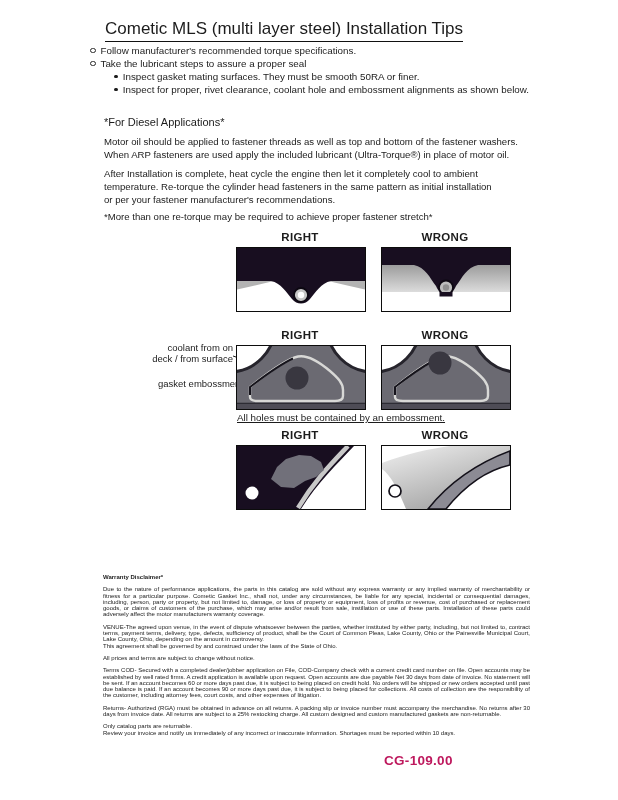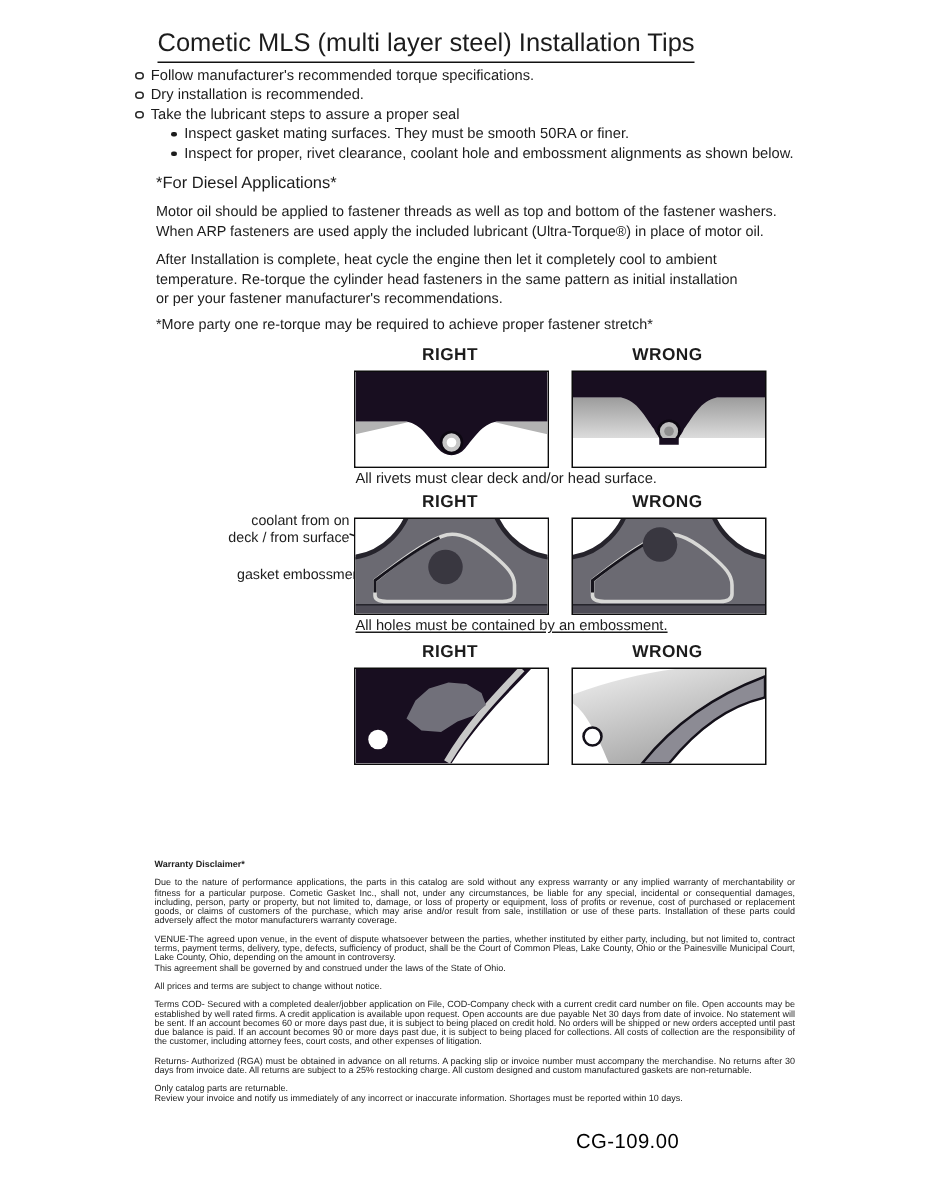--- a/index.html
+++ b/index.html
@@ -31,37 +31,33 @@
   .dg-cap { font-size:9.8px; line-height:11.5px; }
 
   .lbl { text-align:right; font-size:9.5px; line-height:11px; white-space:nowrap; }
 
   .disc { left:103px; top:574px; width:427px; font-size:6px; line-height:6.3px; color:#222; }
   .disc .hd { font-weight:bold; margin:0 0 6px 0; }
   .disc p { margin:0 0 6px 0; text-align:justify; }
   .disc p.short { text-align:left; }
   .disc .tight { margin:0; }
 
-  .footer-code { left:384px; top:753px; font-size:13.5px; letter-spacing:0.3px; color:#000000; }
+  .footer-code { left:384px; top:753px; font-size:13.5px; letter-spacing:0.3px; color:#be185d;font-weight:bold; }
 </style>
 </head>
 <body>
 
 <div class="page">
 
   <div class="abs doc-title">Cometic MLS (multi layer steel) Installation Tips</div>
 
   <div class="abs bullets">
     <div class="bullet-row">
       <span class="mk-ring"></span>
       <span>Follow manufacturer's recommended torque specifications.</span>
-    </div>
-    <div class="bullet-row">
-      <span class="mk-ring"></span>
-      <span>Dry installation is recommended.</span>
     </div>
     <div class="bullet-row">
       <span class="mk-ring"></span>
       <span>Take the lubricant steps to assure a proper seal</span>
     </div>
     <div class="bullet-row sub">
       <span class="mk-dot"></span>
       <span>Inspect gasket mating surfaces.  They must be smooth 50RA or finer.</span>
     </div>
     <div class="bullet-row sub">
@@ -73,21 +69,21 @@
   <div class="abs diesel-h">*For Diesel Applications*</div>
   <div class="abs para" style="top:168px;">
     <div>After Installation is complete, heat cycle the engine then let it completely cool to ambient</div>
     <div>temperature. Re-torque the cylinder head fasteners in the same pattern as initial installation</div>
     <div>or per your fastener manufacturer's recommendations.</div>
   </div>
   <div class="abs para" style="top:136px;">
     <div>Motor oil should be applied to fastener threads as well as top and bottom of the fastener washers.</div>
     <div>When ARP fasteners are used apply the included lubricant (Ultra-Torque®) in place of motor oil.</div>
   </div>
-  <div class="abs note-line">*More party one re-torque may be required to achieve proper fastener stretch*</div>
+  <div class="abs note-line">*More than one re-torque may be required to achieve proper fastener stretch*</div>
 
   <div class="abs dg-hdr" style="left:236px; top:231px;">RIGHT</div>
   <div class="abs dg-hdr" style="left:381px; top:231px;">WRONG</div>
 
   <div class="abs dg-box" style="left:236px; top:247px;">
     <svg viewBox="0 0 128 63" preserveAspectRatio="none">
       <rect width="128" height="63" fill="#ffffff"></rect>
       <path d="M0,33 L37,33 Q18,37.5 0,41.5 Z" fill="#b3b3b3"></path>
       <path d="M128,33 L91,33 Q110,37.5 128,41.5 Z" fill="#b3b3b3"></path>
       <path d="M0,0 H128 V33 H94 C84,35 79,44 73,51 C68,57 60,57 55,51 C49,44 44,35 34,33 H0 Z" fill="#180e20"></path>
@@ -104,21 +100,20 @@
         </linearGradient>
       </defs>
       <rect width="128" height="63" fill="#ffffff"></rect>
       <rect x="0" y="17" width="128" height="27" fill="url(#gradW1)"></rect>
       <path d="M0,0 H128 V17 H96 C85,19 80,30 74,38 C70,48.5 58,48.5 54,38 C48,30 43,19 32,17 H0 Z" fill="#180e20"></path>
       <circle cx="64" cy="39.5" r="7" fill="#bdbdbd" stroke="#0d0812" stroke-width="1.8"></circle>
       <circle cx="64" cy="39.5" r="3.2" fill="#8f8f8f"></circle>
       <path d="M57.5,44 H70.5 V48.5 H57.5 Z" fill="#180e20"></path>
     </svg>
   </div>
-  <div class="abs dg-cap" style="left:237px; top:314px;">All rivets must clear deck and/or head surface.</div>
 
   <div class="abs dg-hdr" style="left:236px; top:329px;">RIGHT</div>
   <div class="abs dg-hdr" style="left:381px; top:329px;">WRONG</div>
 
   <div class="abs lbl" style="left:88px; top:342px; width:145px;">
     <div>coolant from on</div>
     <div>deck / from surface</div>
   </div>
   <div class="abs lbl" style="left:88px; top:378px; width:155px;">gasket embossment</div>
 

